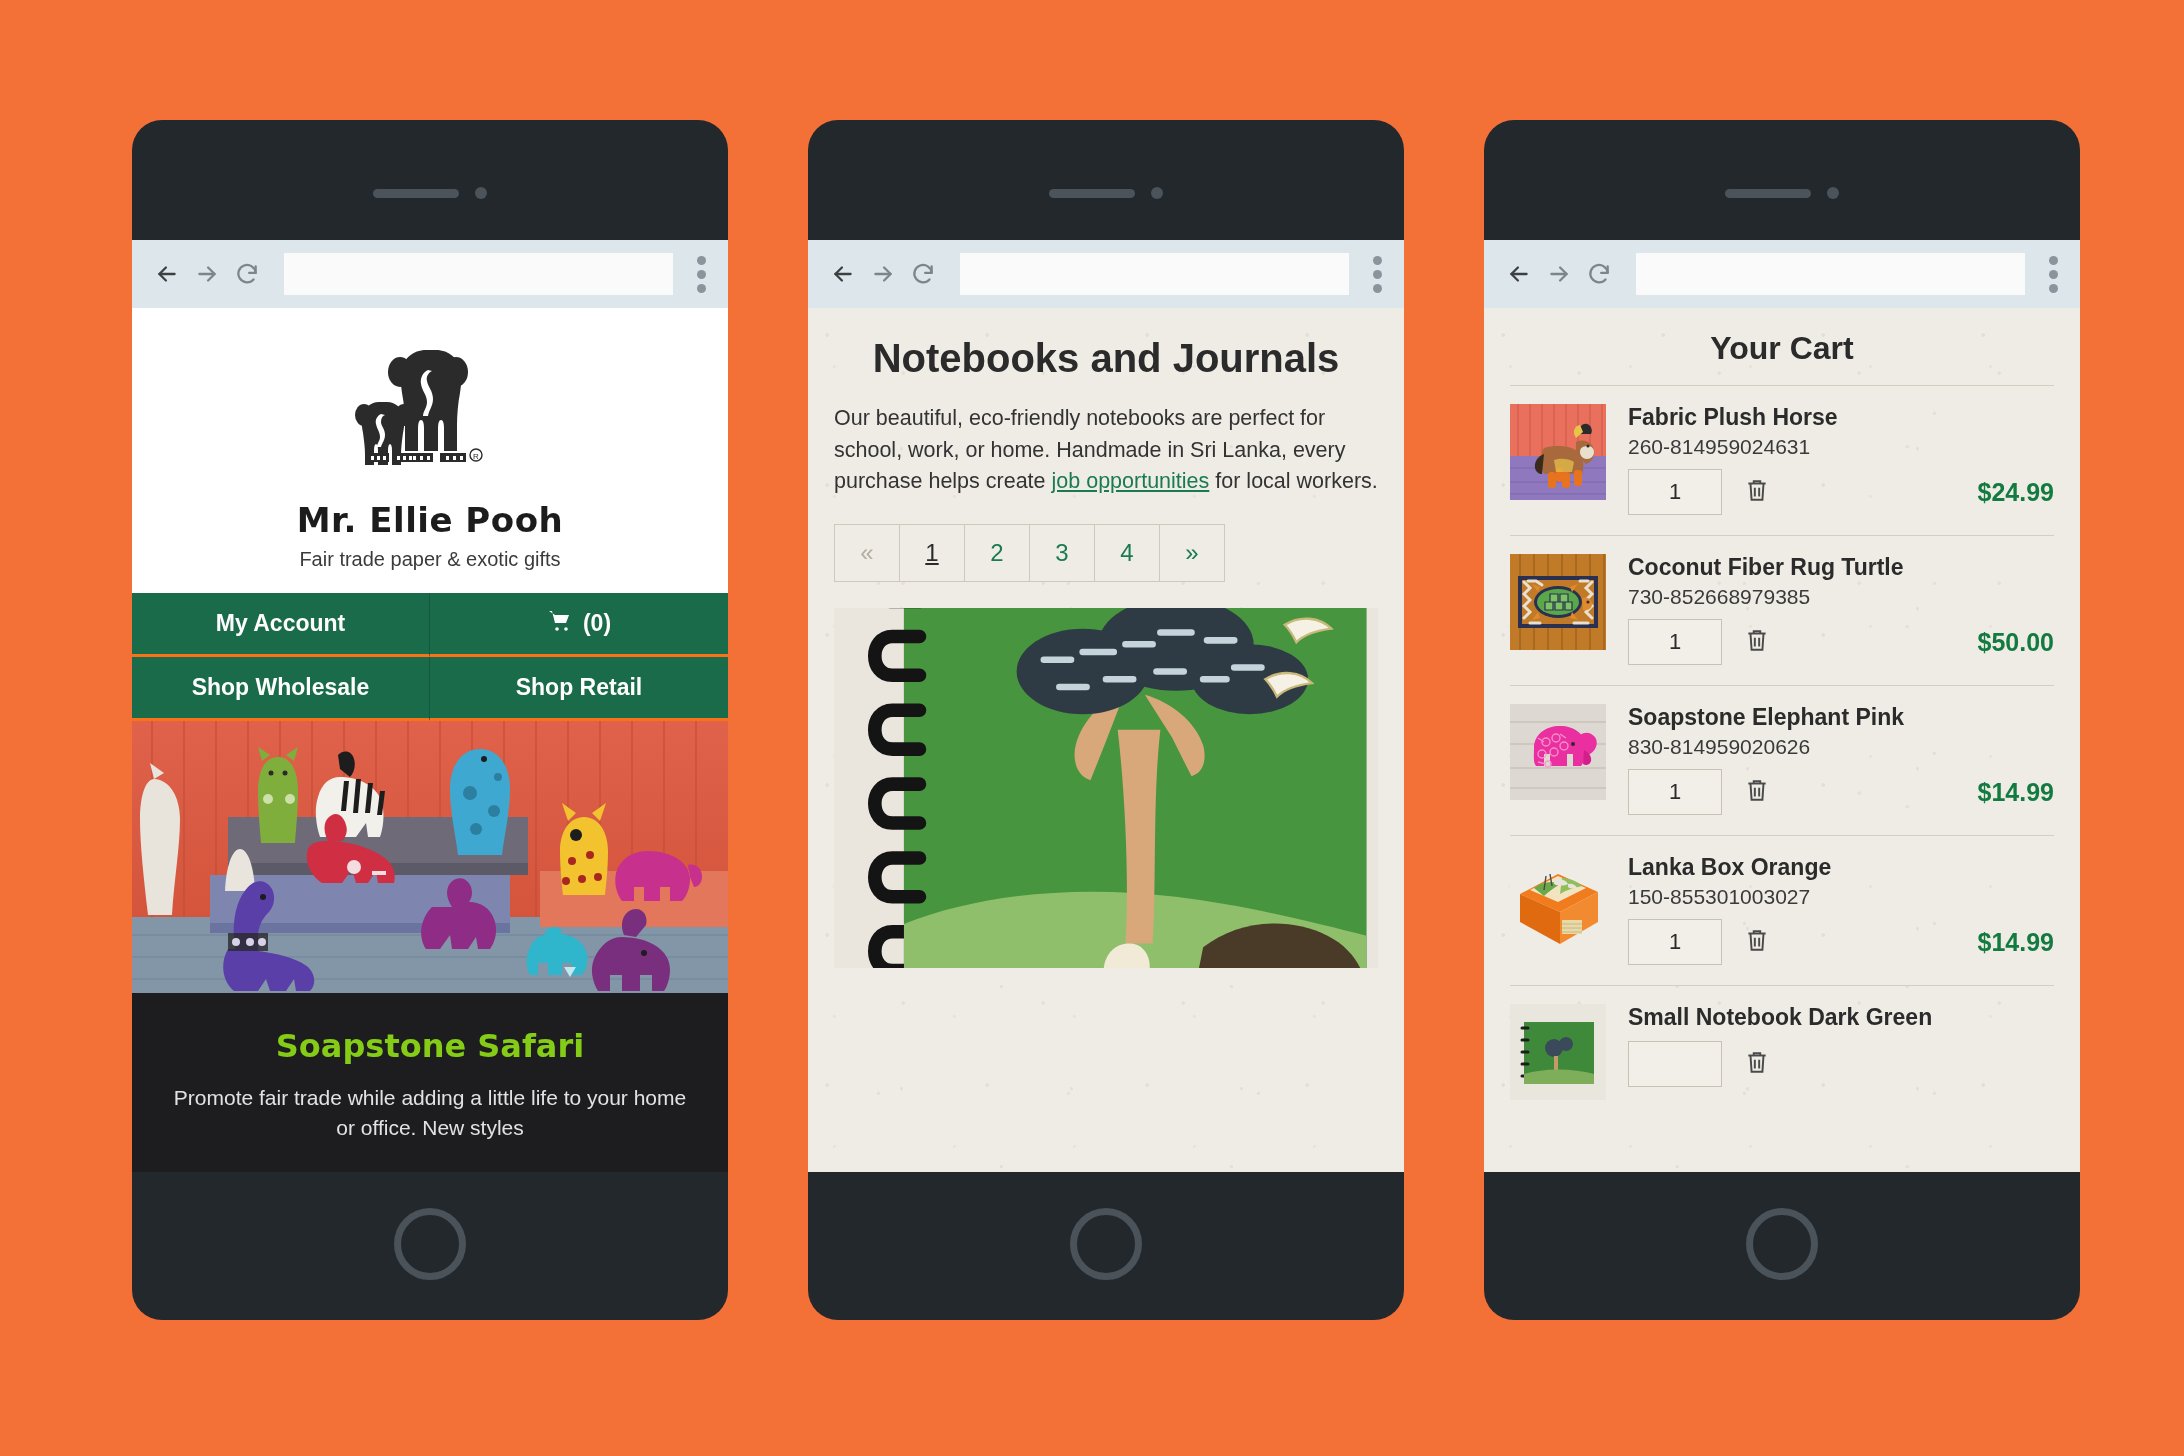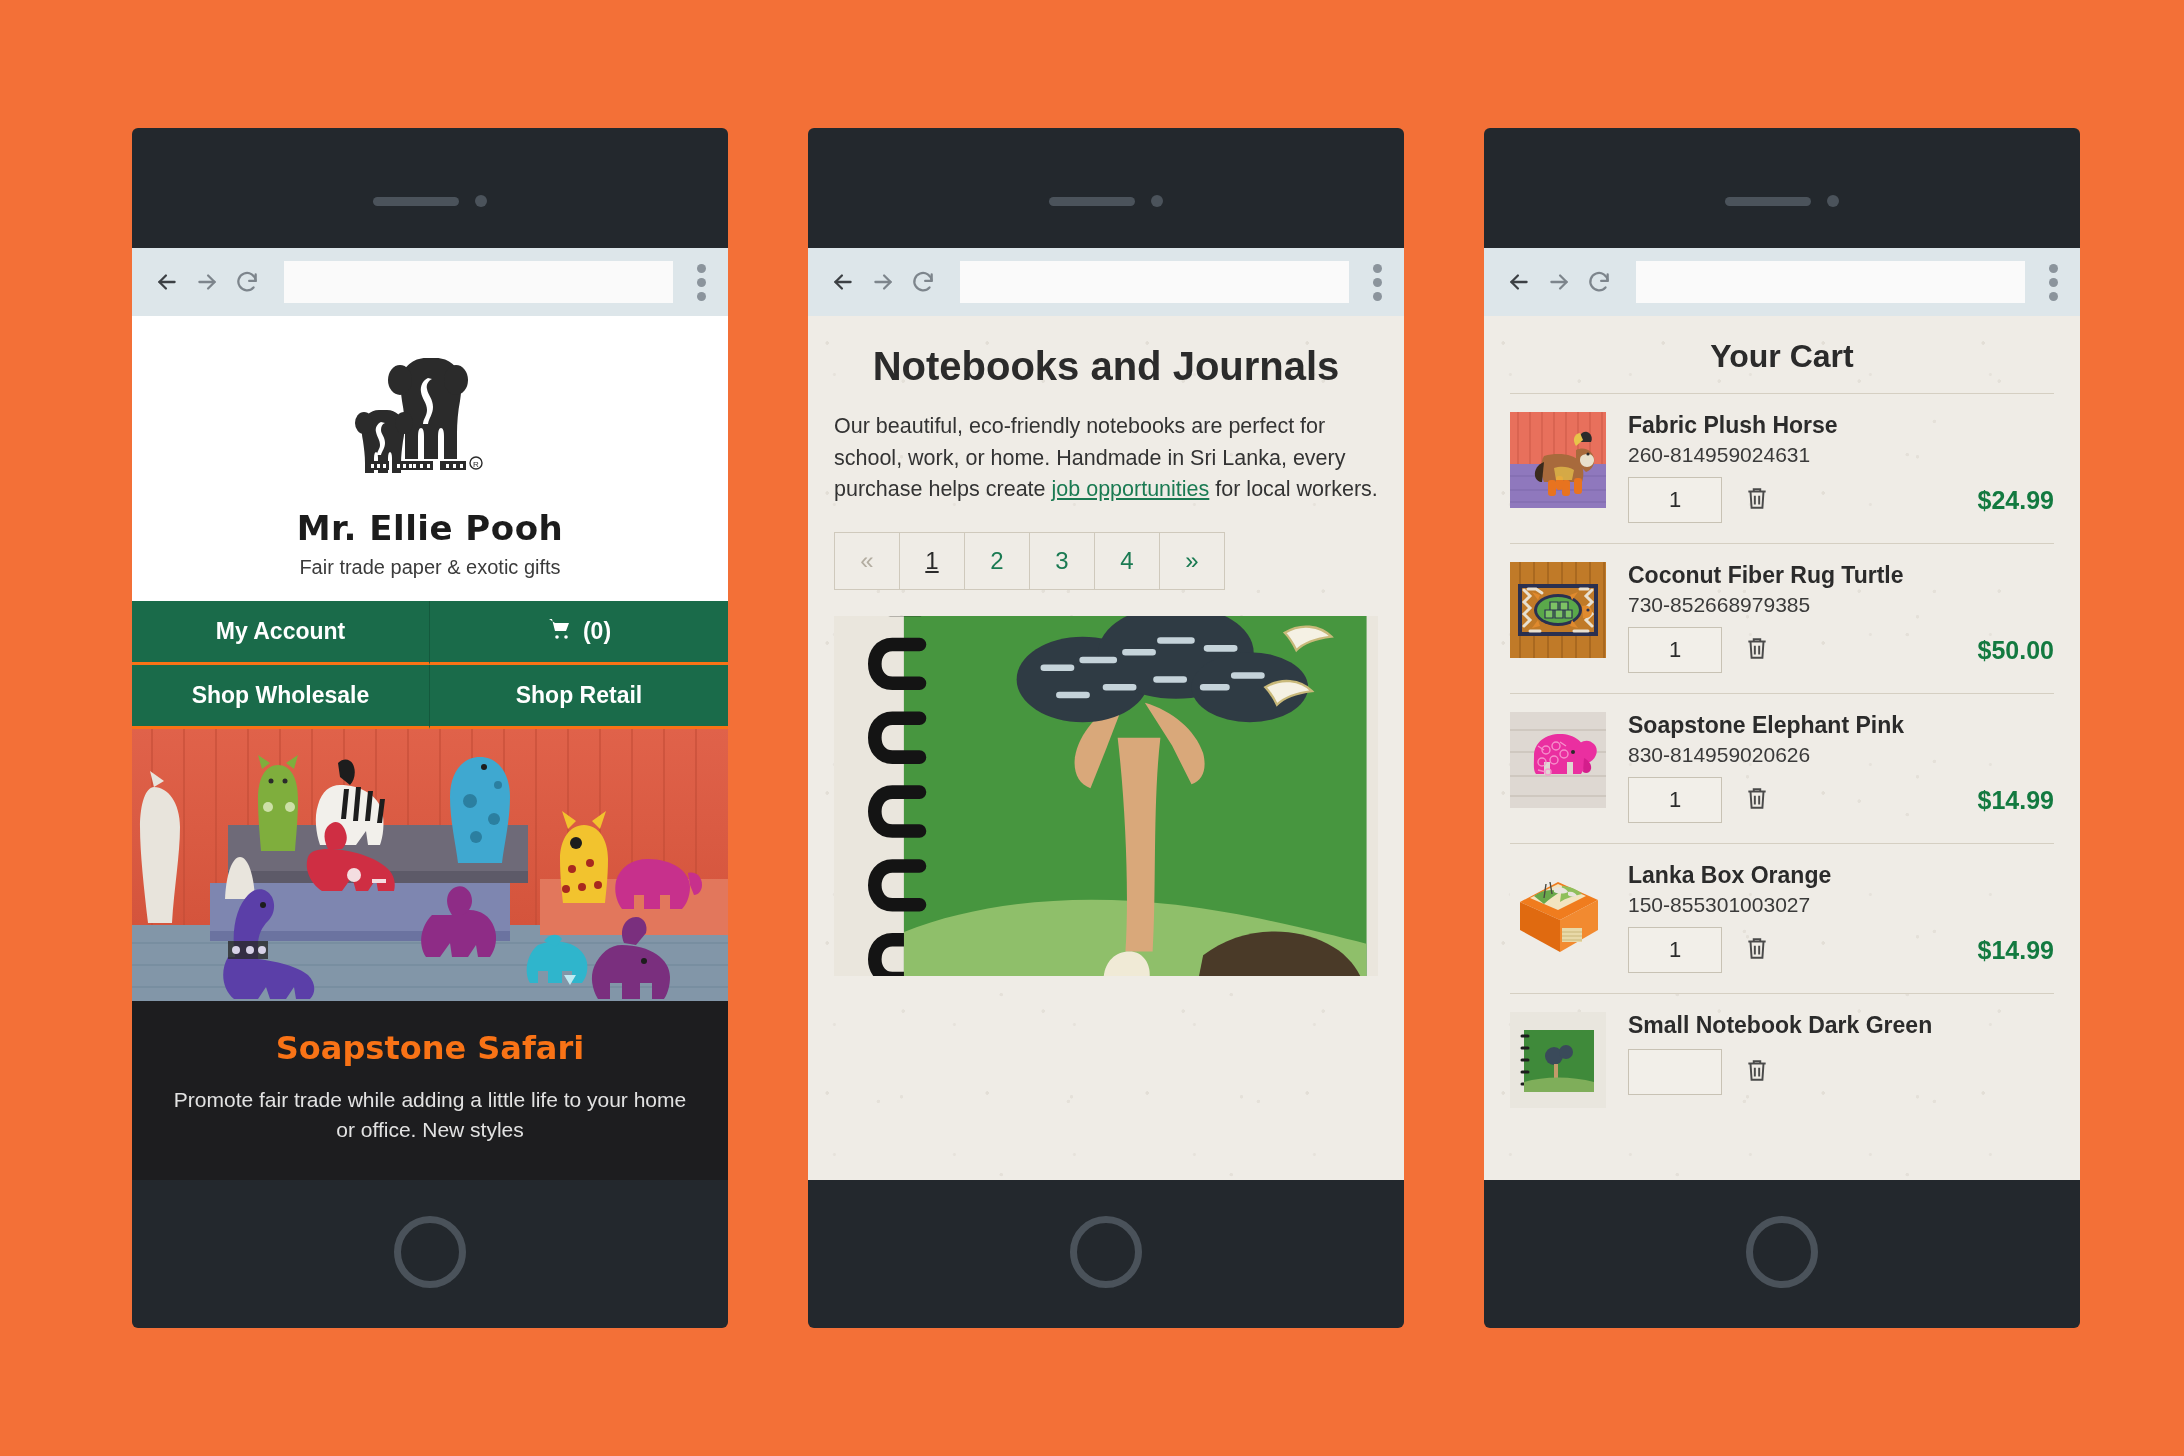--- a/index.html
+++ b/index.html
@@ -5,22 +5,22 @@
   html,body{margin:0;padding:0;}
   body{
     width:2184px;height:1456px;
     background:#f37037;
     font-family:"Liberation Sans", sans-serif;
     overflow:hidden;
   }
   .stage{position:relative;width:2184px;height:1456px;}
 
   
-  .phone{position:absolute;top:128px;width:596px;height:1200px;
-         background:#23282d;border-radius:6px;}
+  .phone{position:absolute;top:120px;width:596px;height:1200px;
+         background:#23282d;border-radius:30px;}
   .phone.p1{left:132px;}
   .phone.p2{left:808px;}
   .phone.p3{left:1484px;}
 
   .speaker{position:absolute;top:67px;left:50%;transform:translateX(-50%);
            display:flex;align-items:center;gap:16px;}
   .speaker .bar{width:86px;height:9px;border-radius:5px;background:#4b535b;}
   .speaker .cam{width:12px;height:12px;border-radius:50%;background:#4b535b;}
 
   .home{position:absolute;bottom:40px;left:50%;transform:translateX(-50%);
@@ -64,21 +64,21 @@
   .navgrid{display:grid;grid-template-columns:1fr 1fr;background:#1a6b4a;}
   .navgrid div{height:64px;display:flex;align-items:center;justify-content:center;
                color:#fff;font-weight:700;font-size:23px;
                border-right:1px solid #14593d;border-bottom:3px solid #f97316;
                box-sizing:border-box;gap:10px;}
   .navgrid div:nth-child(2n){border-right:none;}
 
   .hero{height:272px;position:relative;overflow:hidden;background:#c9553d;}
   .dark-band{background:#1d1d1f;height:200px;text-align:center;padding-top:22px;
              box-sizing:border-box;}
-  .dark-band h3{margin:6px;color:#f97316;font-size:32px;font-weight:700;
+  .dark-band h3{margin:12px;color:#84cc16;font-size:32px;font-weight:700;
                 font-family:"DejaVu Sans", sans-serif;}
   .dark-band p{margin:18px 30px 0;color:#e2e2e2;font-size:21px;line-height:1.42;}
 
   
   .cat-head{text-align:center;font-size:40px;font-weight:700;color:#2b2b2b;
             padding:26px 40px 0;line-height:1.22;margin:0;}
   .cat-copy{font-size:21.5px;color:#333;line-height:1.48;padding:20px 26px 0;margin:0;}
   .cat-copy a{color:#1a7a52;text-decoration:underline;}
 
   .pager{display:flex;margin:26px 0 0 26px;border:1px solid #cfc9bc;width:fit-content;}

